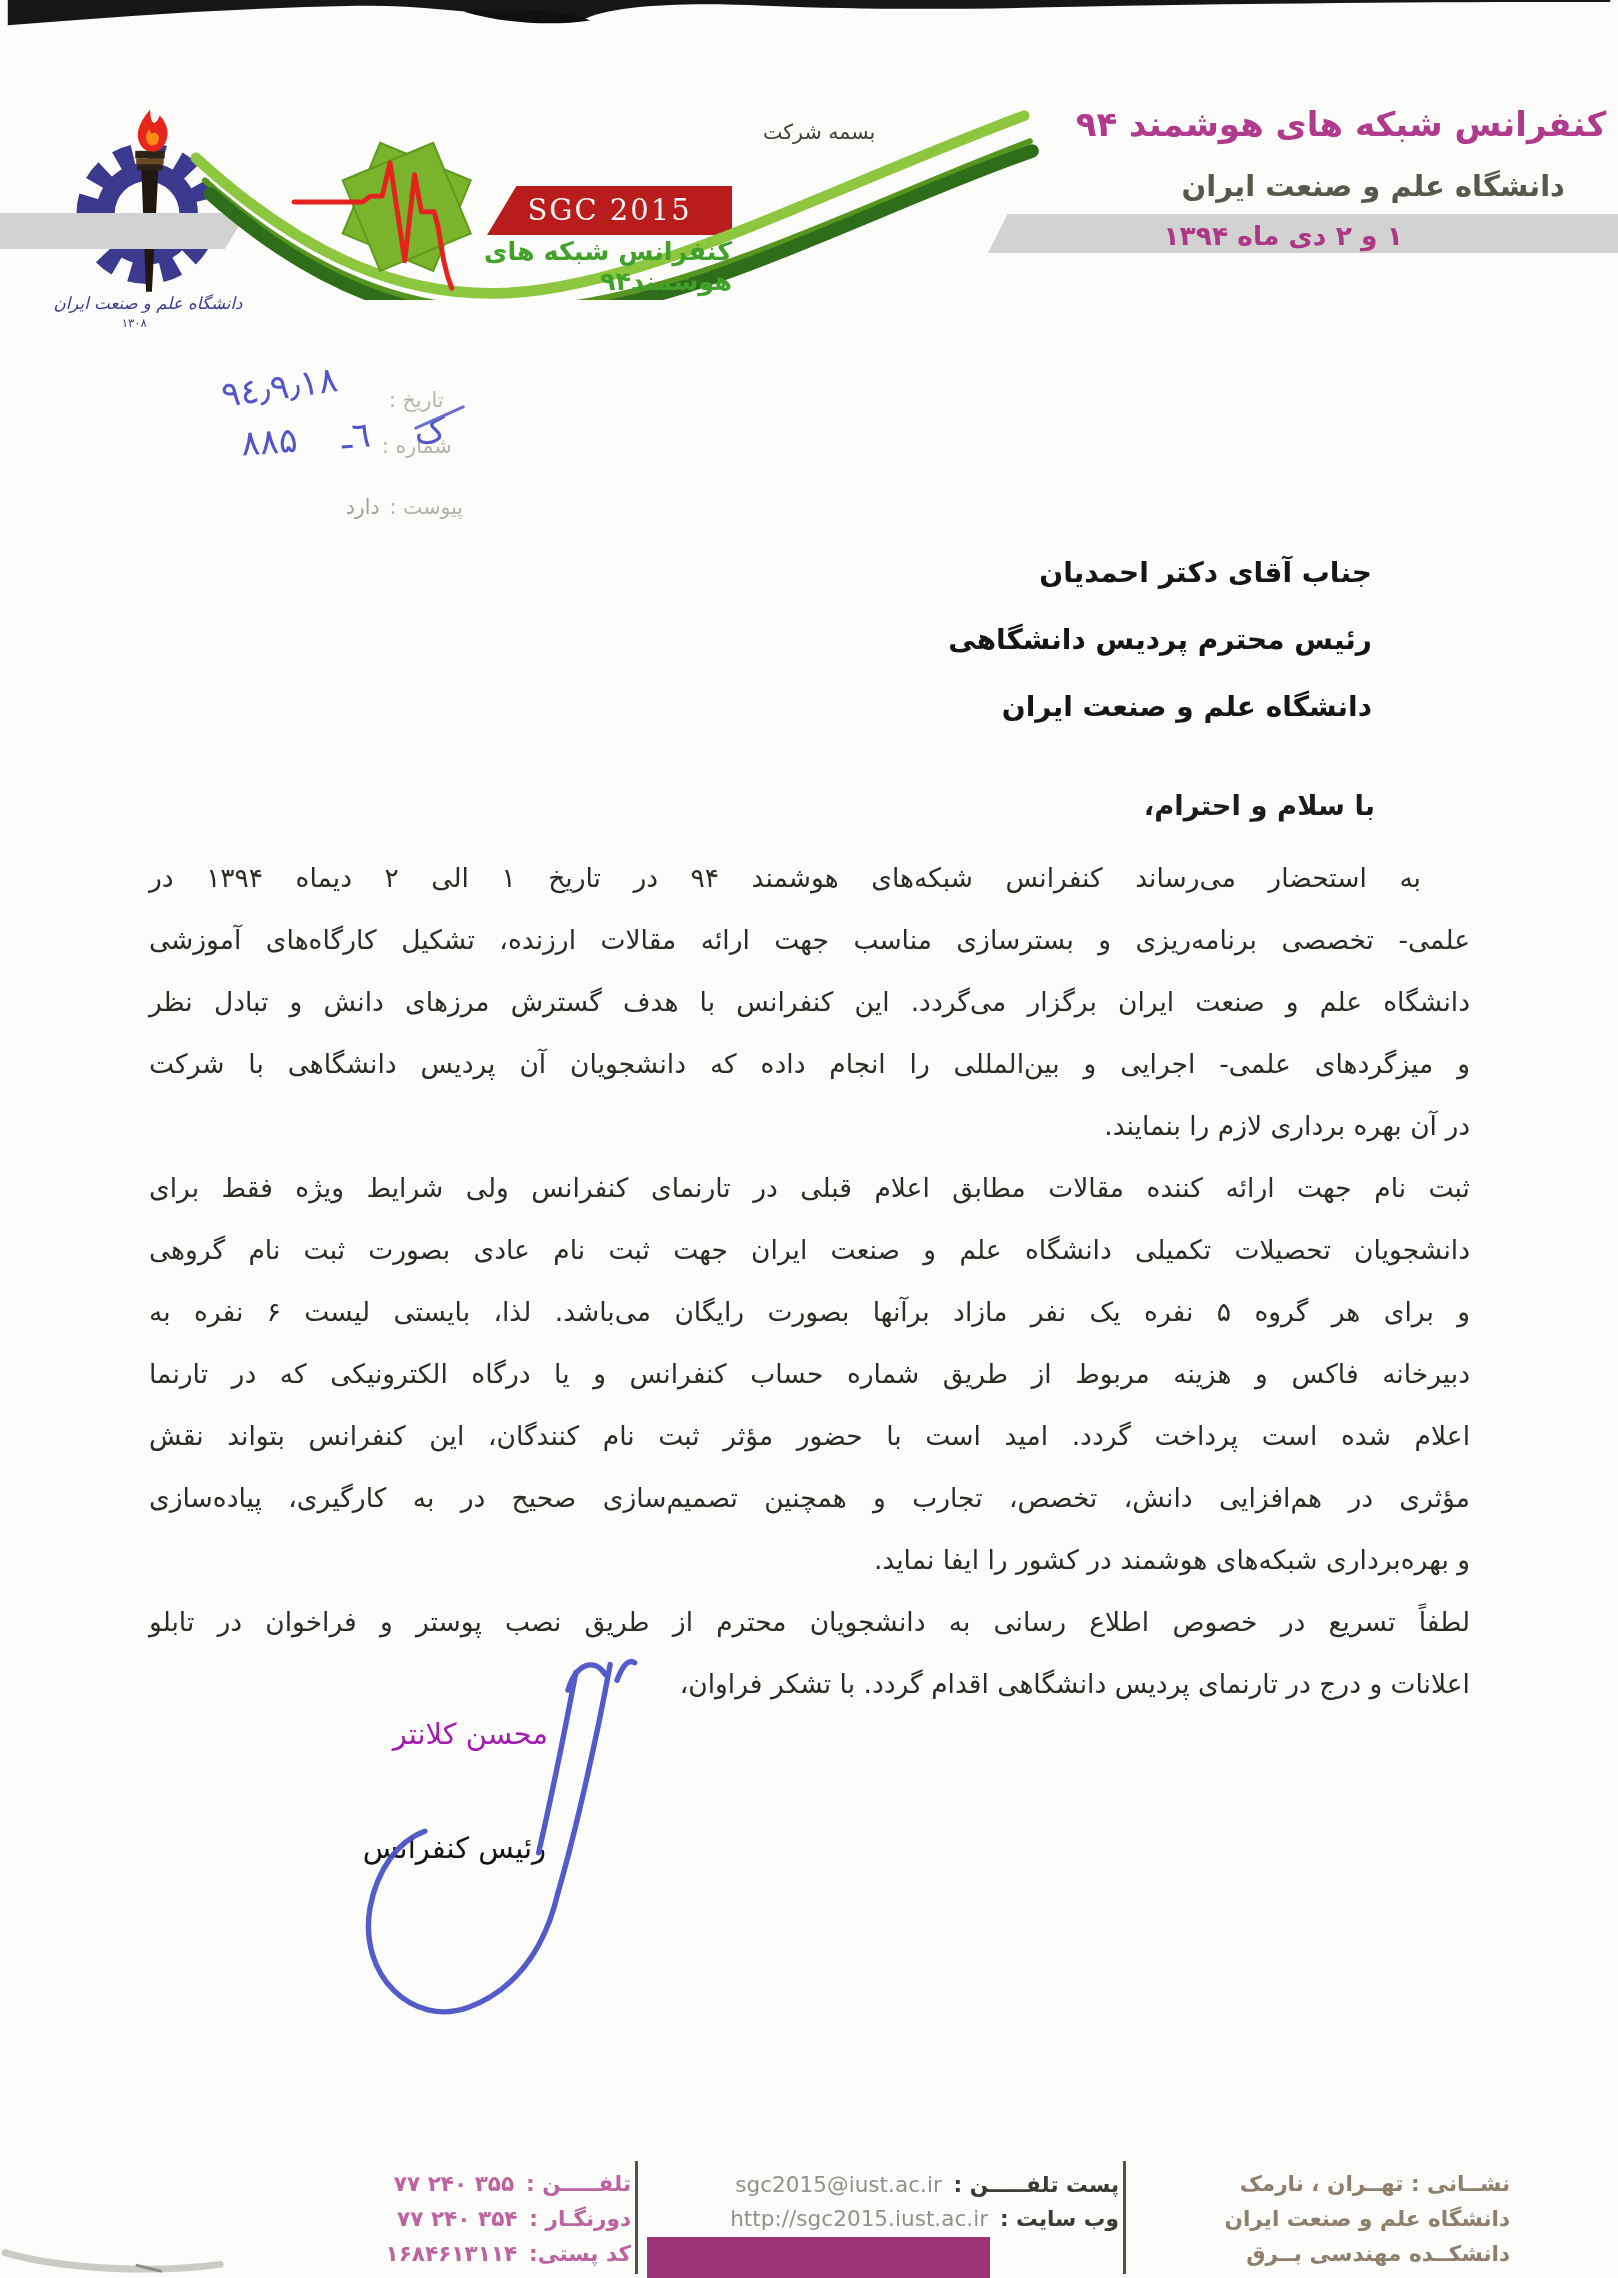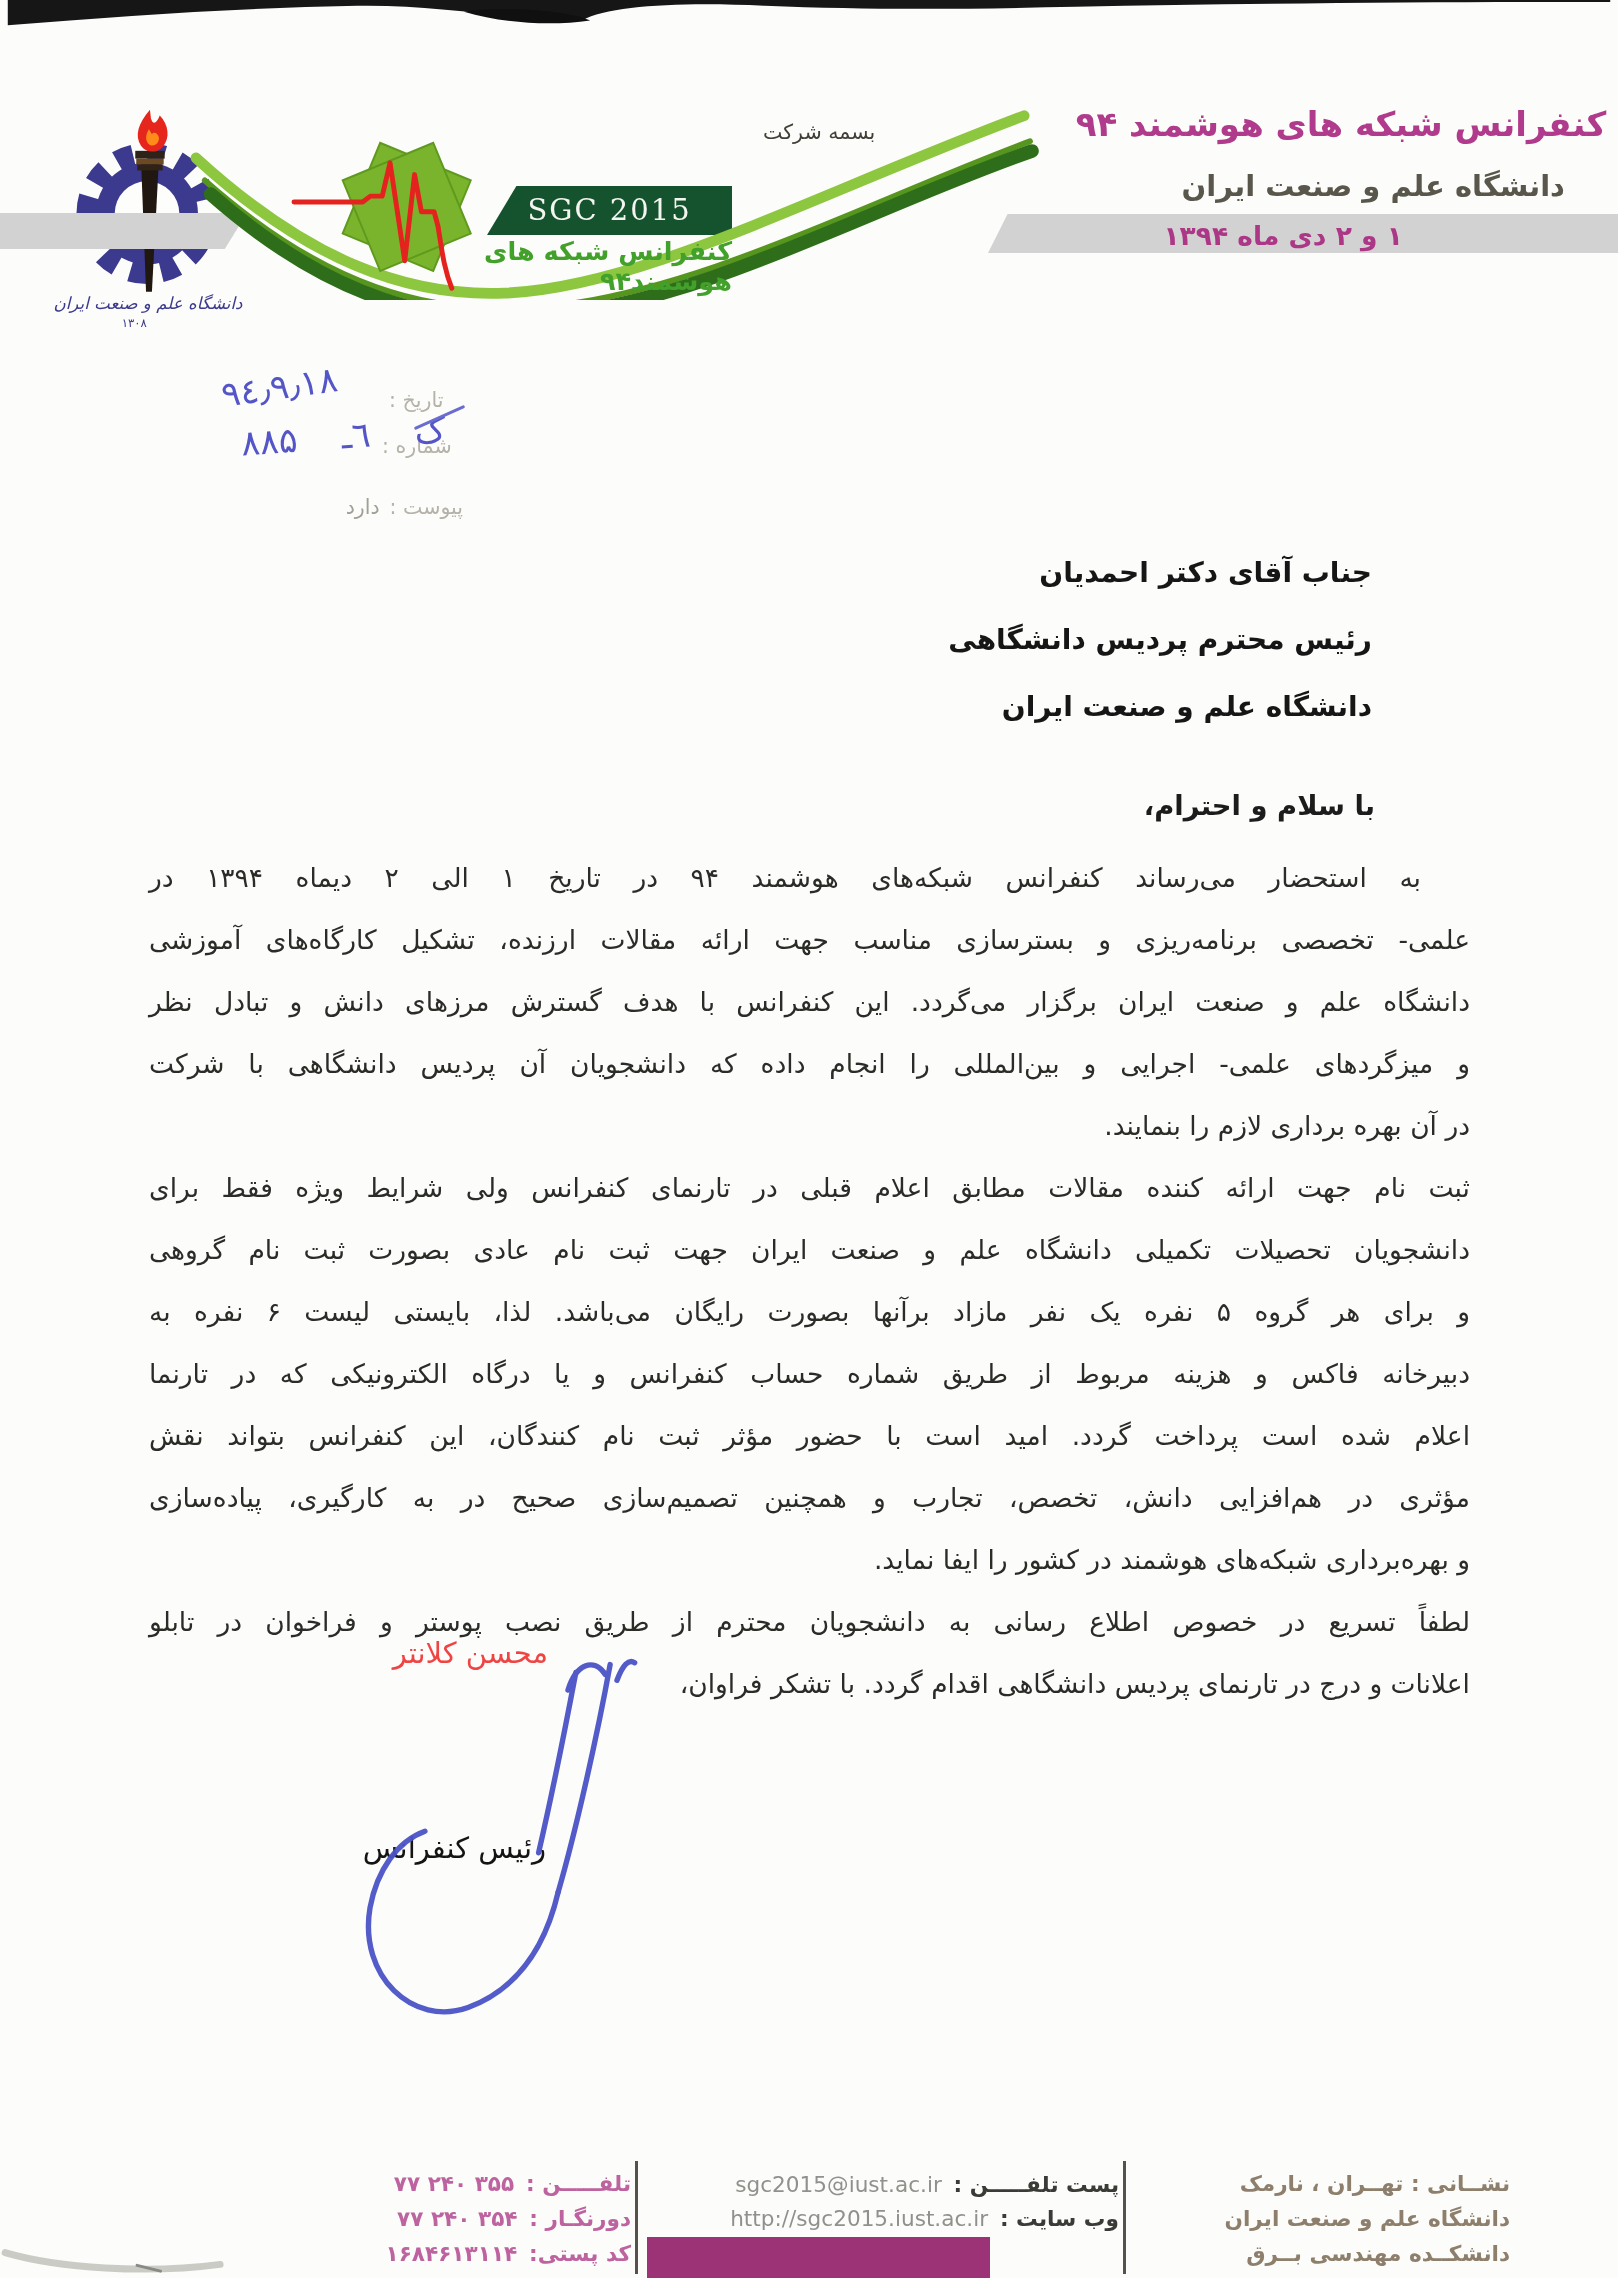--- a/index.html
+++ b/index.html
@@ -6,21 +6,21 @@
   body{background:#e8e8e8;font-family:"DejaVu Sans",sans-serif;}
   .page{position:relative;width:1618px;height:2279px;background:#fcfcfa;overflow:hidden;margin:0 auto;}
   .abs{position:absolute;}
   .rtl{direction:rtl;unicode-bidi:embed;}
   
   .bismillah{left:763px;top:120px;font-size:20.6px;color:#413f37;}
   .conf-title{right:11.8px;top:104px;font-size:34px;font-weight:bold;color:#b03a8b;}
   .univ-name{right:53px;top:169px;font-size:29px;font-weight:bold;color:#59564b;}
   .band{background:#d2d2d2;}
   .band-left{left:0;top:213px;width:247px;height:36px;clip-path:polygon(0 0,100% 0,91% 100%,0 100%);}
-  .band-badge{left:487px;top:186px;width:245px;height:49px;background:#14532d;clip-path:polygon(12% 0,100% 0,100% 100%,0 100%);line-height:49px;text-align:center;}
+  .band-badge{left:487px;top:186px;width:245px;height:49px;background:#b91c1c;clip-path:polygon(12% 0,100% 0,100% 100%,0 100%);line-height:49px;text-align:center;}
   .band-badge span{font-family:"DejaVu Serif",serif;font-size:29px;color:#f4f4f0;letter-spacing:2px;}
   .band-right{left:988px;top:214px;width:630px;height:39px;clip-path:polygon(19.6px 0,100% 0,100% 100%,0 100%);}
   .event-dates{left:1117px;top:219px;width:286px;font-size:26.5px;font-weight:bold;color:#ad3787;text-align:right;line-height:33px;}
   .sgc-caption{left:350px;top:236px;width:382px;font-size:25.5px;font-weight:bold;color:#42a12a;text-align:right;}
   
   .meta-label{font-size:20.6px;color:#b5b2a9;}
   .hw{color:#5456c8;font-size:35px;white-space:nowrap;}
   .hw-date{left:221px;top:367px;letter-spacing:4.9px;transform:rotate(-8deg);}
   .hw-num{left:137px;top:420px;width:309px;text-align:right;word-spacing:33px;letter-spacing:2.9px;transform:rotate(-4deg);}
   .hw-slash{left:412px;top:416px;width:55px;height:2.9px;background:#6a6cd0;transform:rotate(-24deg);border-radius:2px;}
@@ -28,21 +28,21 @@
   .attach-row .val{color:#a29f96;margin-right:9.8px;}
   
   .recipient{right:246px;top:539px;width:686px;text-align:right;font-size:28px;font-weight:bold;color:#161616;line-height:67px;}
   .salutation{right:243px;top:790px;font-size:27.4px;font-weight:bold;color:#1c1c1c;}
   .body-lines{left:149px;top:847px;width:1321px;font-size:26.5px;color:#2b2b28;}
   .bl{height:62px;line-height:62px;text-align:right;white-space:nowrap;}
   .bl.just{text-align:justify;text-align-last:justify;white-space:normal;}
   .bl.indent{text-indent:49px;}
   .bl b{font-weight:normal;margin-top:28px;}
   
-  .sig-name{right:1070px;top:1636px;font-size:29px;color:#ef4444;white-space:nowrap;}
+  .sig-name{right:1070px;top:1717px;font-size:29px;color:#a21caf;white-space:nowrap;}
   .sig-title{right:1072px;top:1831px;font-size:29px;color:#141414;white-space:nowrap;}
   
   .ft{font-size:21.6px;font-weight:bold;}
   .ft-address{left:1187px;top:2166px;width:323px;text-align:right;color:#8d7f6c;line-height:35px;}
   .ft-mid{left:647px;top:2168px;width:472px;text-align:right;line-height:34px;}
   .ft-mid .row{display:flex;flex-direction:row;justify-content:flex-start;gap:11.8px;direction:rtl;}
   .ft-mid .lbl{color:#3a3a36;}
   .ft-mid .val{color:#90908c;font-weight:normal;direction:ltr;unicode-bidi:isolate;}
   .ft-phone{left:380px;top:2166px;width:251px;text-align:right;color:#bd63a0;line-height:35px;}
   .ft-phone .row{display:flex;justify-content:flex-start;gap:11.8px;direction:rtl;}

